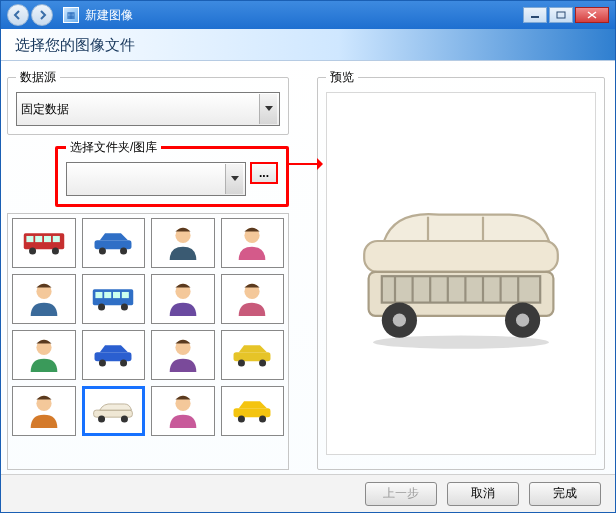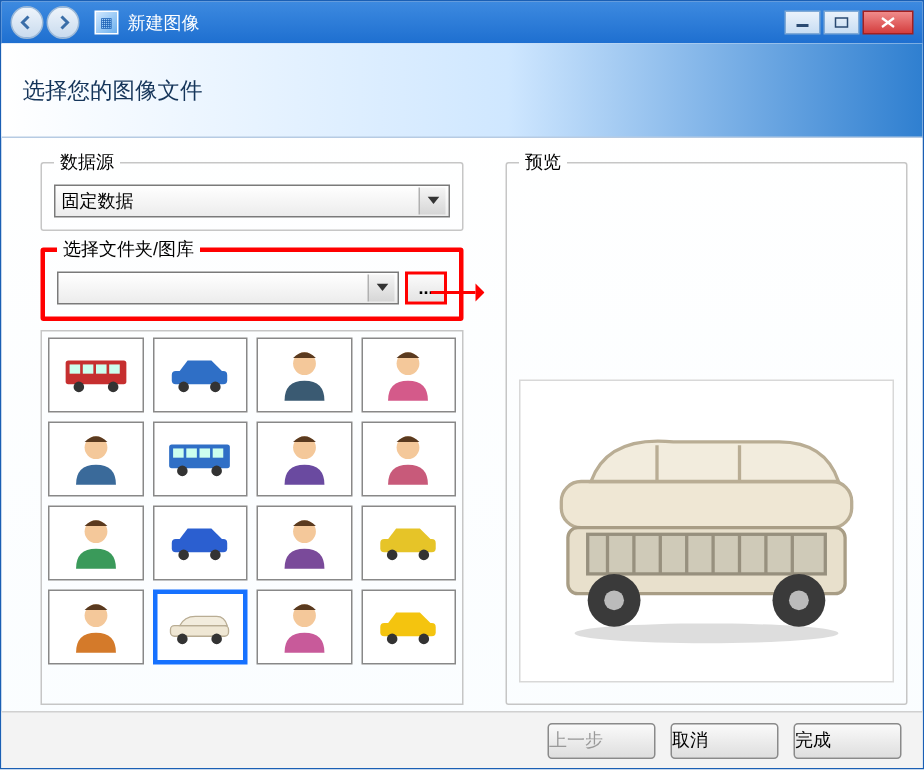--- a/index.html
+++ b/index.html
@@ -7,46 +7,46 @@
   .window { width: 616px; height: 513px; border: 1px solid #1a5fb4; background: #fff; display: flex; flex-direction: column; }
   .titlebar { height: 28px; background: linear-gradient(#3d8ae0, #1e6fd0); display: flex; align-items: center; padding: 0 6px; color: #fff; }
   .nav-btn { width: 22px; height: 22px; border-radius: 50%; background: linear-gradient(#eef4fb, #c9dbee); border: 1px solid #9cb9d8; margin-right: 2px; display: flex; align-items: center; justify-content: center; cursor: pointer; }
   .nav-btn svg { width: 10px; height: 10px; }
   .title-icon { width: 16px; height: 16px; margin: 0 6px 0 8px; background: linear-gradient(135deg,#d0e8ff,#6cb0ee); border: 1px solid #fff; display:flex;align-items:center;justify-content:center; font-size:9px;color:#1a5fb4;}
   .title-text { flex: 1; font-size: 12px; }
   .win-btns { display: flex; gap: 2px; }
   .win-btn { width: 24px; height: 16px; background: linear-gradient(#eaf2fb,#c8ddf3); border: 1px solid #7fa9d6; display:flex; align-items:center; justify-content:center; cursor:pointer;}
   .win-btn.close { background: linear-gradient(#f08b8b,#d43e3e); border-color:#a32020; color:#fff; width:34px;}
   .shell { flex:1; display:flex; flex-direction:column; background: linear-gradient(#fff,#fafdff); }
-  .banner { height: 63px; background: linear-gradient(90deg,#ffffff 0%, #cfe7ff 55%, #2f7fd0 100%); display:flex; align-items:center; padding-left:14px; font-size:15px; color:#15355a; position:relative; }
+  .banner { height: 32px; background: linear-gradient(90deg,#ffffff 0%, #cfe7ff 55%, #2f7fd0 100%); display:flex; align-items:center; padding-left:14px; font-size:15px; color:#15355a; position:relative; }
   .banner::after{content:"";position:absolute;bottom:0;left:0;right:0;height:1px;background:#b6cbe3;}
-  .content { flex:1; display:flex; padding:8px 10px 4px 26px; gap:0; position:relative;}
+  .content { flex:1; display:flex; padding:8px 10px 4px 6px; gap:0; position:relative;}
   .left-col { width:282px; display:flex; flex-direction:column; gap:4px;}
   .right-col { flex:1; margin-left:28px;}
   fieldset { border:1px solid #c6c6c6; border-radius:2px; padding:6px 8px 8px 8px; }
   legend { padding:0 4px; font-size:12px; }
-  .combo { width:100%; height:22px; border:1px solid #7a7a7a; background:linear-gradient(#fff,#ececec); display:flex; align-items:center; padding:0 4px; cursor:pointer; position:relative;}
+  .combo { width:100%; height:34px; border:1px solid #7a7a7a; background:linear-gradient(#fff,#ececec); display:flex; align-items:center; padding:0 4px; cursor:pointer; position:relative;}
   .combo .arrow { position:absolute; right:2px; top:1px; bottom:1px; width:18px; background:linear-gradient(#f5f5f5,#d6d6d6); border-left:1px solid #b1b1b1; display:flex; align-items:center; justify-content:center;}
-  .folder-fs { border:3px solid #ff0000; border-radius:2px; }
+  .folder-fs { border:3px solid #ff0000; border-radius:2px;margin-left:48px; }
   .folder-row { display:flex; gap:4px; }
   .folder-row .combo { flex:1; }
   .browse-btn { width:28px; height:22px; border:2px solid #ff0000; background:linear-gradient(#fbfbfb,#e4e4e4); display:flex; align-items:center; justify-content:center; cursor:pointer; font-weight:bold;}
   .thumbs-wrap { border:1px solid #c6c6c6; padding:4px; flex:1; overflow:auto; margin-top:2px;}
   .thumbs { display:grid; grid-template-columns: repeat(4, 1fr); gap:6px;}
   .thumb { border:1px solid #888; background:#fff; height:50px; display:flex; align-items:center; justify-content:center; cursor:pointer; padding:2px;}
   .thumb.selected { border:3px solid #1671ff; }
-  .preview-fs { height: 100%; display:flex; flex-direction:row;align-items:flex-end;}
+  .preview-fs { height: 100%; display:flex; flex-direction:row;}
   .preview-img { flex:1; border:1px solid #d8d8d8; margin-bottom:6px; display:flex; align-items:center; justify-content:center; background:#fff;}
   .zoom-row { display:flex; align-items:center; gap:4px; padding:2px 0;}
   .zoom-btn { width:22px; height:20px; border:1px solid #9a9a9a; background:linear-gradient(#fbfbfb,#e7e7e7); display:flex; align-items:center; justify-content:center; cursor:pointer;}
   .zoom-slider { flex:1; height:18px; background:#eee; border:1px solid #c3c3c3; position:relative;}
   .zoom-slider .thumb-handle{position:absolute; left:6px; top:2px; width:10px; height:12px; background:linear-gradient(#fff,#c9c9c9); border:1px solid #7a7a7a; border-radius:2px;}
   .arrow-annot { position:absolute; left:286px; top:94px; color:#ff0000; pointer-events:none;}
   .footer { height:38px; border-top:1px solid #d0d0d0; display:flex; align-items:center; justify-content:flex-end; gap:10px; padding:0 14px; background:#f3f3f3;}
-  .btn { min-width:72px; height:24px; border:1px solid #8a8a8a; background:linear-gradient(#fafafa,#dedede); border-radius:3px; cursor:pointer; display:flex; align-items:center; justify-content:flex-start;}
+  .btn { min-width:72px; height:24px; border:1px solid #8a8a8a; background:linear-gradient(#fafafa,#dedede); border-radius:3px; cursor:pointer; display:flex; align-items:center; justify-content:center;}
   .btn.disabled { color:#999; cursor:default;}
   
   .ico { width:40px; height:40px; }
 </style>
 </head>
 <body>
 
 <div class="window">
   <div class="titlebar">
     <div class="nav-btn">

